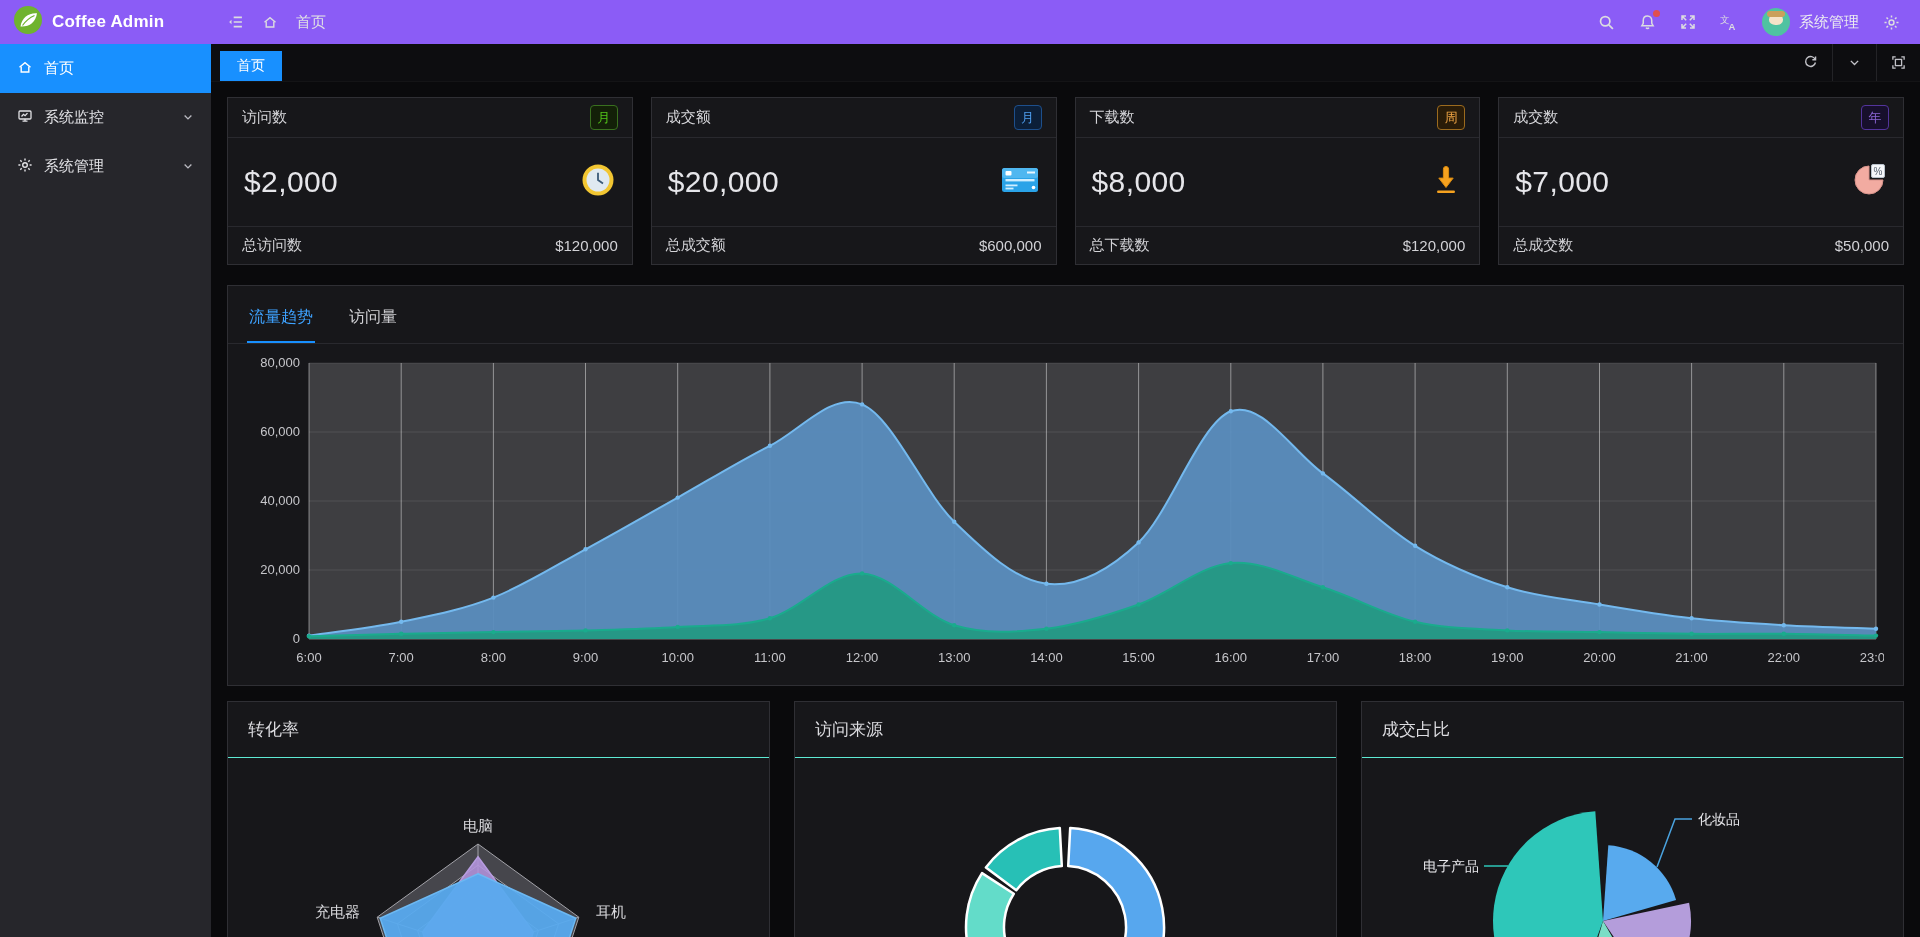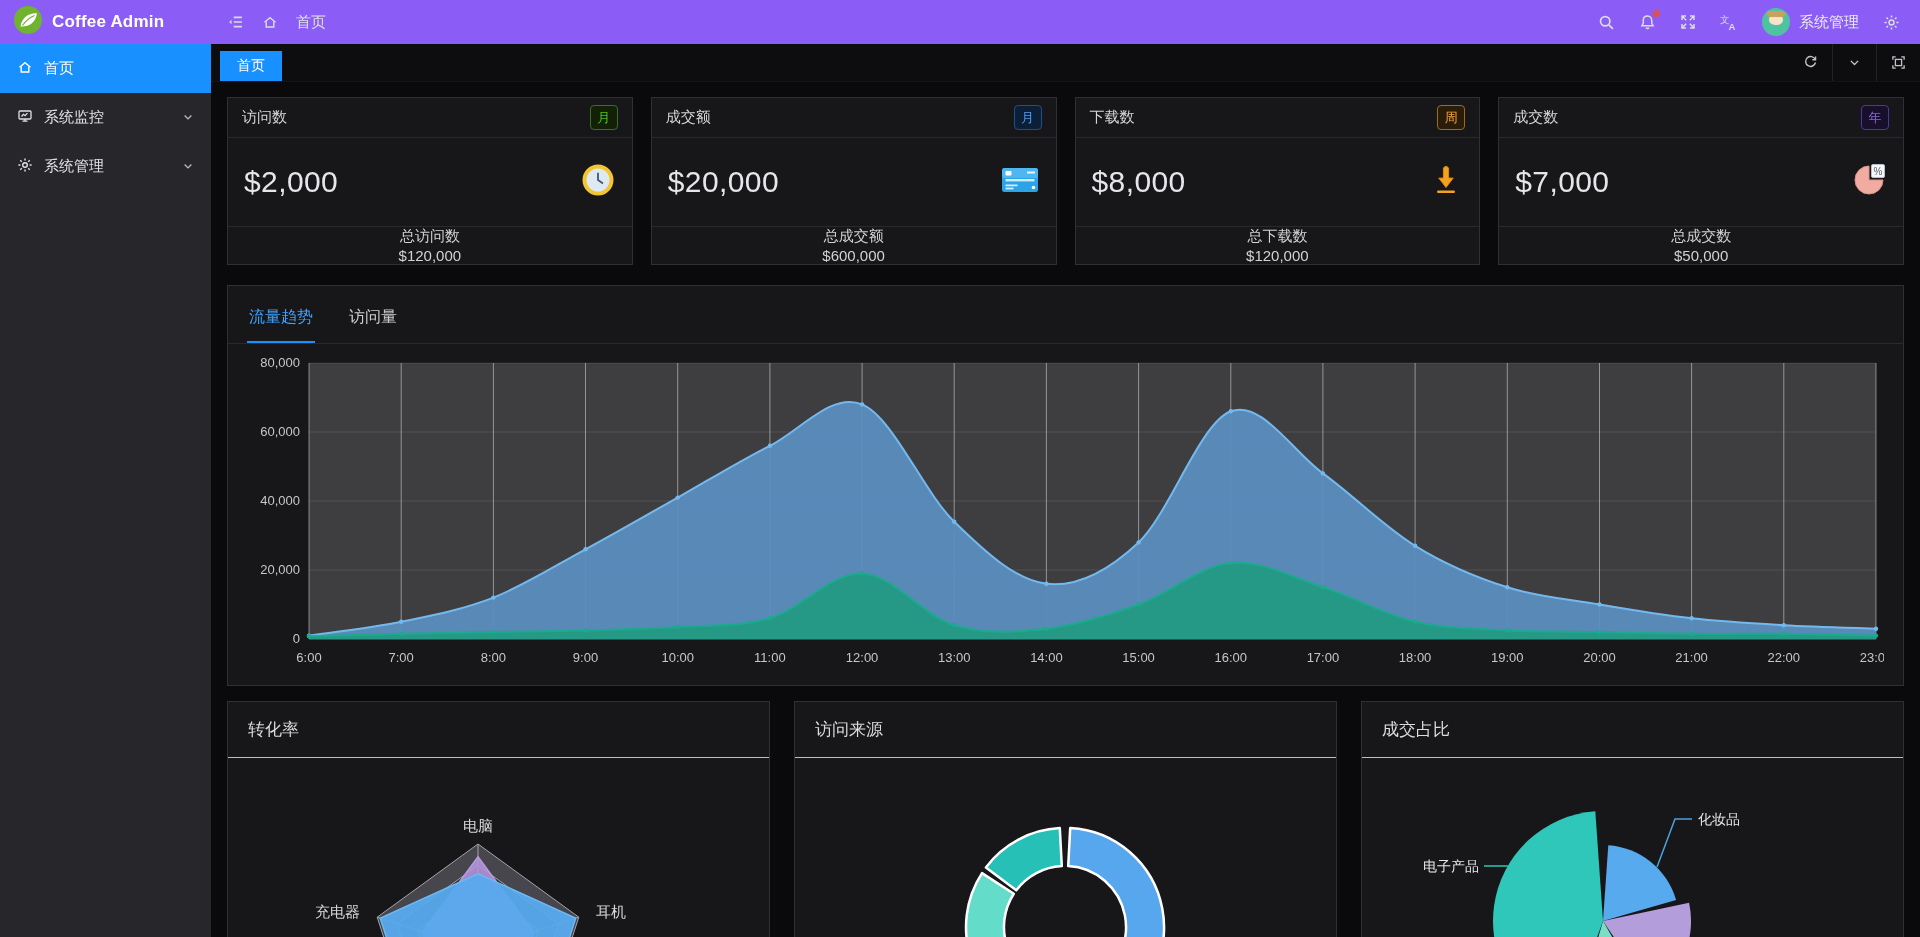--- a/index.html
+++ b/index.html
@@ -47,21 +47,21 @@
                padding:12px 14px; border-bottom:1px solid #29292e; font-size:15px; color:#d6d6da; }
   .badge { min-width:28px; height:25px; padding:0 6px; display:flex; align-items:center; justify-content:center;
            font-size:13px; border-radius:4px; border:1px solid; }
   .badge-green  { color:#52c41a; border-color:#39701f; background:#132008; }
   .badge-blue   { color:#4f9ff0; border-color:#1d4f8c; background:#0c1f38; }
   .badge-orange { color:#f0a545; border-color:#9c6b1e; background:#2a1c08; }
   .badge-purple { color:#8a63d2; border-color:#53349c; background:#170f2c; }
   .stat-body { height:88px; display:flex; align-items:center; justify-content:space-between; padding:0 16px; }
   .stat-value { font-size:30px; color:#e6e6ea; letter-spacing:.4px; }
   .stat-foot { height:38px; border-top:1px solid #29292e; display:flex; align-items:center;
-               justify-content:space-between; padding:0 14px; font-size:15px; color:#d2d2d6;flex-direction:column; }
+               justify-content:space-between; padding:0 14px; font-size:15px; color:#d2d2d6; }
 
   .chart-card { margin-top:20px; height:401px; }
   .chart-tabs { height:58px; padding:0 21px; display:flex; align-items:flex-end; gap:36px; border-bottom:1px solid #29292e; }
   .ctab { padding-bottom:15px; font-size:16px; color:#cfcfd3; position:relative; cursor:pointer; }
   .ctab.active { color:#3ea2ff; }
   .ctab.active::after { content:""; position:absolute; left:-2px; right:-2px; bottom:0; height:2px; background:#1890ff; }
   .chart-body { padding:11px 19px 0; }
 
   .bottom-row { display:flex; gap:24px; margin-top:15px; }
   .panel { flex:1; height:255px; }

